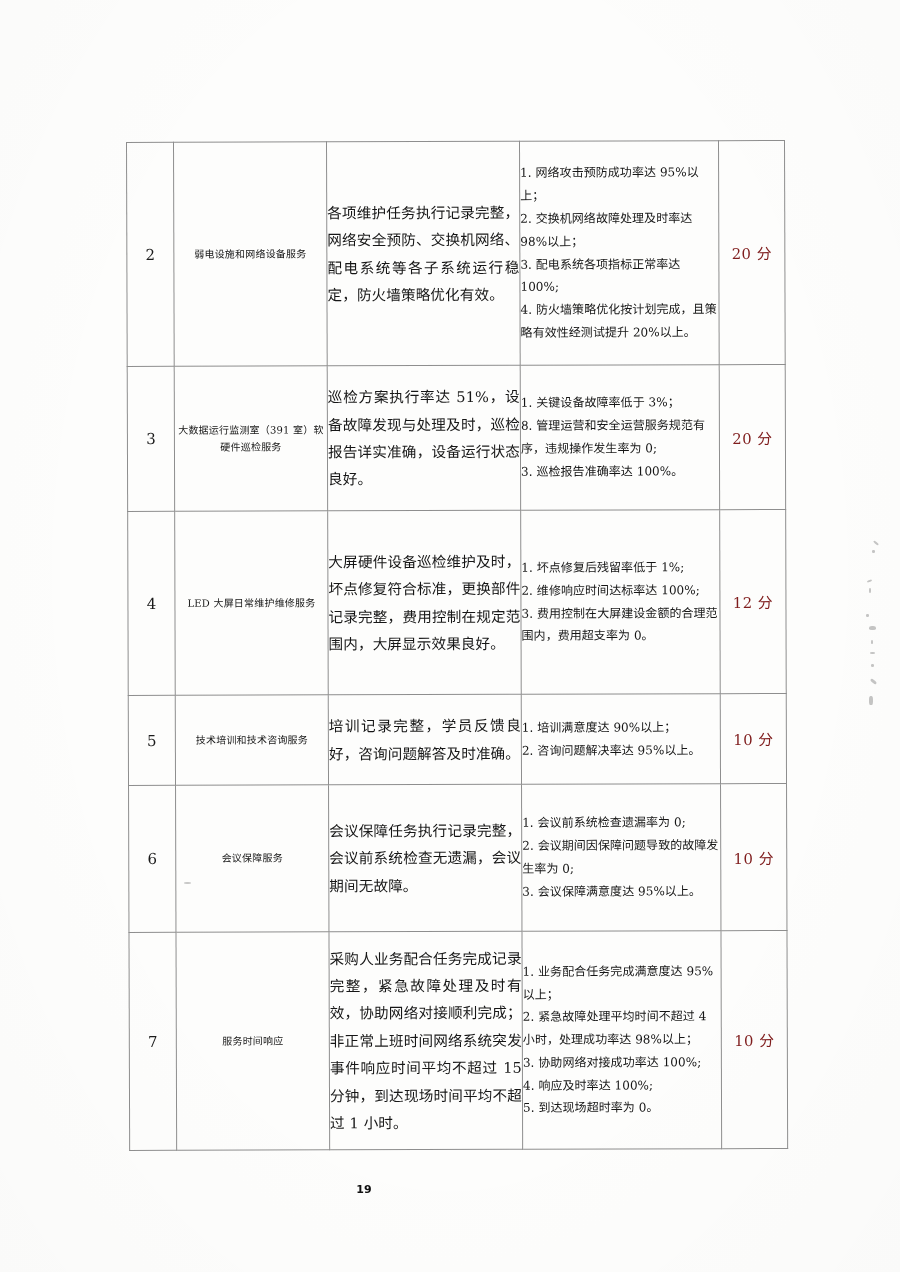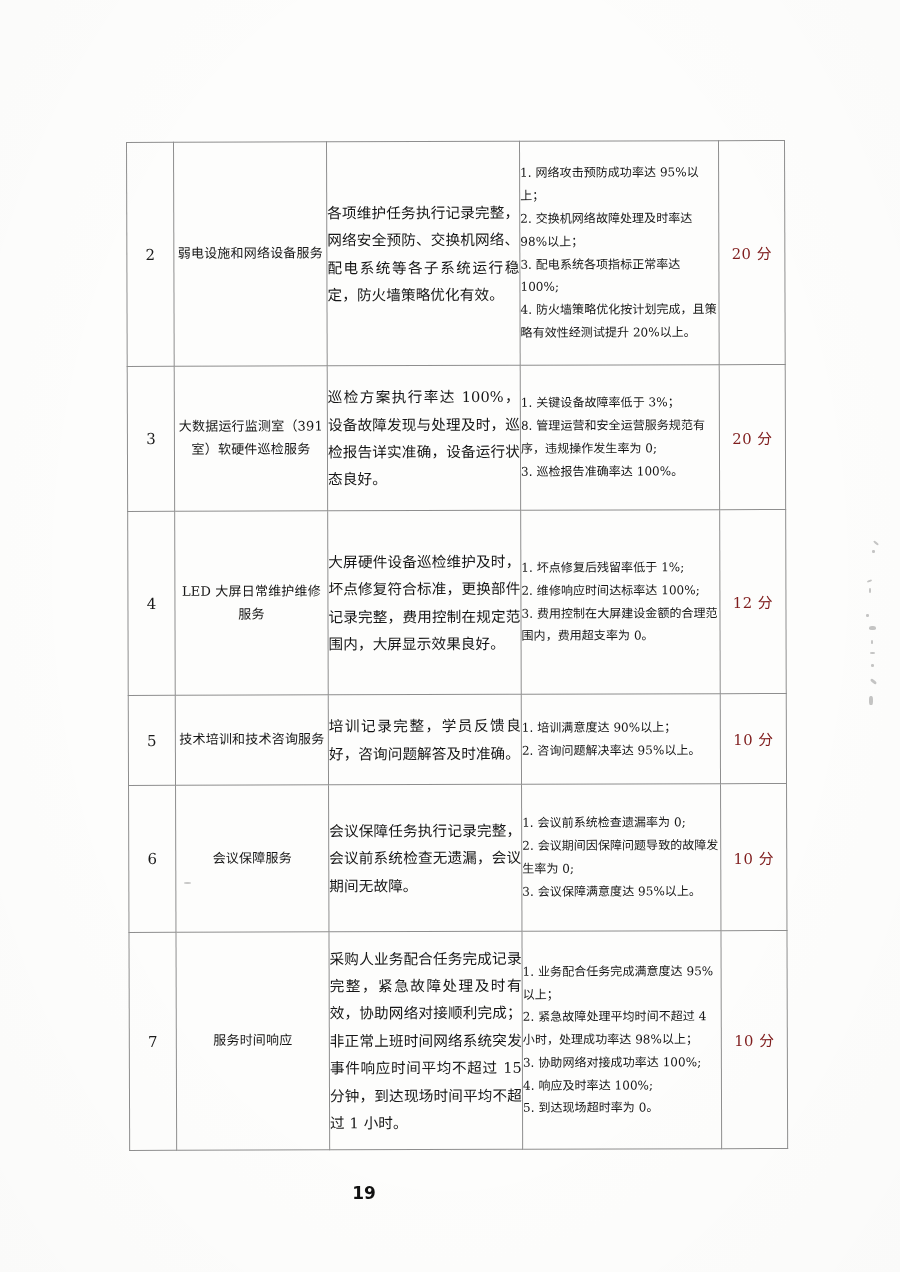--- a/index.html
+++ b/index.html
@@ -58,21 +58,21 @@
 
   .cell-no {
     text-align: center;
     font-size: 15px;
     font-family: "DejaVu Serif", "Liberation Serif", serif;
     color: #1a1a1a;
   }
 
   .cell-item {
     text-align: center;
-    font-size: 13px;
+    font-size: 10px;
     line-height: 1.75;
     padding: 6px 9px;
     letter-spacing: 0.2px;
     color: #161616;
   }
 
   .cell-content {
     text-align: justify;
     text-align-last: left;
     font-size: 14.6px;
@@ -103,21 +103,21 @@
 
   .target-line { display: block; }
 
   
   .page-number {
     position: absolute;
     top: 1183px;
     left: 0;
     width: 728px;
     text-align: center;
-    font-size: 17px;
+    font-size: 11px;
     font-weight: bold;
     font-family: "DejaVu Sans", "Liberation Sans", sans-serif;
     color: #111111;
   }
 
   
   .margin-marks {
     position: absolute;
     left: 862px;
     top: 540px;
@@ -171,21 +171,21 @@
             <span class="target-line">2. 交换机网络故障处理及时率达 98%以上；</span>
             <span class="target-line">3. 配电系统各项指标正常率达 100%;</span>
             <span class="target-line">4. 防火墙策略优化按计划完成，且策略有效性经测试提升 20%以上。</span>
           </td>
         <td class="cell-score">20 分</td>
       </tr>
 
       <tr style="height:145px">
         <td class="cell-no">3</td>
         <td class="cell-item">大数据运行监测室（391 室）软硬件巡检服务</td>
-        <td class="cell-content">巡检方案执行率达 100%，设备故障发现与处理及时，巡检报告详实准确，设备运行状态良好。</td>
+        <td class="cell-content">巡检方案执行率达 51%，设备故障发现与处理及时，巡检报告详实准确，设备运行状态良好。</td>
         <td class="cell-target v-mid">
             <span class="target-line">1. 关键设备故障率低于 3%；</span>
             <span class="target-line">8. 管理运营和安全运营服务规范有序，违规操作发生率为 0;</span>
             <span class="target-line">3. 巡检报告准确率达 100%。</span>
           </td>
         <td class="cell-score">20 分</td>
       </tr>
 
       <tr style="height:184px">
         <td class="cell-no">4</td>

